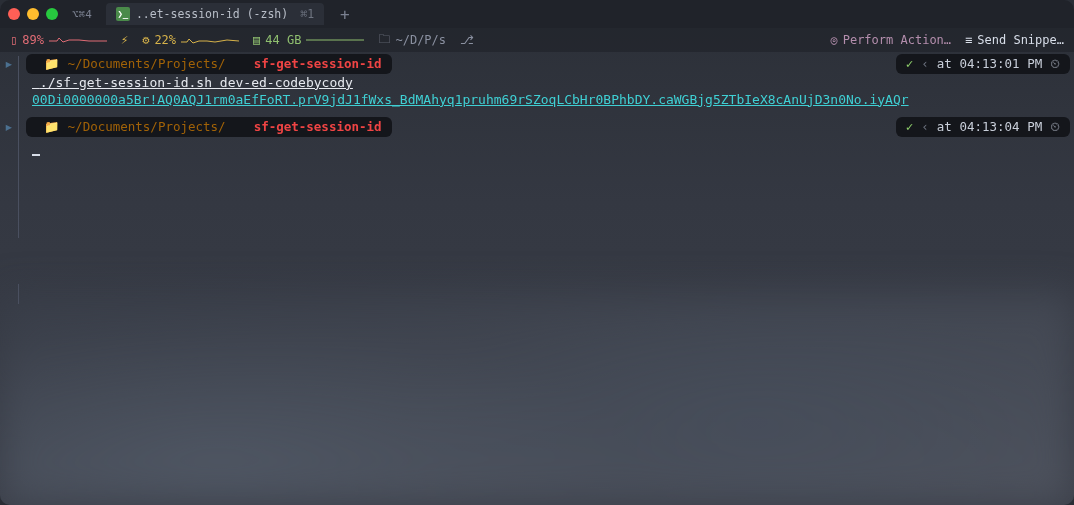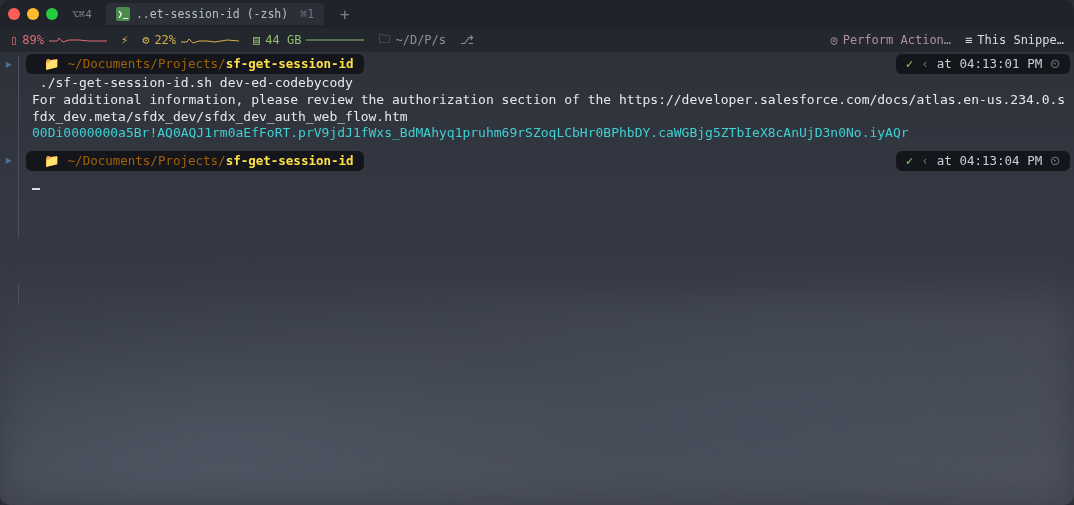--- a/index.html
+++ b/index.html
@@ -119,32 +119,33 @@
     height: 20px;
     background: #14161b;
     border-radius: 6px;
     padding: 0 10px;
     gap: 8px;
     font-size: 12.5px;
   }
   .apple { color:#d8dee9; }
   .folder { color:#2aa5d8; }
   .path-grey { color:#a16207; }
-  .path-teal { color:#fde047; font-weight:bold; }
+  .path-teal { color:#ef4444; font-weight:bold;margin-left:28px; }
   .check { color:#8ecf6b; }
   .caret { color:#6c727f; }
   .time-text { color:#c8ced9;text-align:right; }
   .clock { color:#9aa0ad; }
   .row-spacer { flex:1; }
 
   .term-text {
     padding-left: 28px;
     white-space: pre-wrap;
     word-break: break-all;
     color:#e6e9ef;
+    text-decoration:underline;
   }
   .term-cyan { color:#3fd0d4; }
 
   .cursor-row {
     padding-left: 28px;
     margin-top: 2px;
   }
   .cursor {
     display:inline-block;
     width: 8px;
@@ -207,21 +208,21 @@
       <span>~/D/P/s</span>
     </span>
     <span class="sb-seg sb-grey">⎇</span>
     <span class="flex-spacer"></span>
     <span class="sb-seg sb-action">
       <span class="target-icon">◎</span>
       <span>Perform Action…</span>
     </span>
     <span class="sb-seg sb-snippet">
       <span class="burger-icon">≡</span>
-      <span>This Snippe…</span>
+      <span>Send Snippe…</span>
     </span>
   </div>
 
   <div class="terminal">
     <div class="backdrop"></div>
 
     <div class="indent-bar" style="top:4px;height:182px"></div>
 
     <div class="prompt-row">
       <span class="prompt-chevron">▸</span>
@@ -235,21 +236,20 @@
       <span class="row-spacer"></span>
       <span class="time-pill">
         <span class="check">✓</span>
         <span class="caret">‹</span>
         <span class="time-text"><span>at</span> <span>04:13:01 PM</span></span>
         <span class="clock">⏲</span>
       </span>
     </div>
 
     <div class="term-text"> <span>./sf-get-session-id.sh dev-ed-codebycody</span></div>
-    <div class="term-text">For additional information, please review the authorization section of the https://developer.salesforce.com/docs/atlas.en-us.234.0.sfdx_dev.meta/sfdx_dev/sfdx_dev_auth_web_flow.htm</div>
     <div class="term-text"></div>
     <div class="term-text term-cyan">00Di0000000a5Br!AQ0AQJ1rm0aEfFoRT.prV9jdJ1fWxs_BdMAhyq1pruhm69rSZoqLCbHr0BPhbDY.caWGBjg5ZTbIeX8cAnUjD3n0No.iyAQr</div>
     <div class="term-text"></div>
 
     <div class="prompt-row" style="margin-top:8px">
       <span class="prompt-chevron">▸</span>
       <span class="prompt-pill">
         <span class="apple"></span>
         <span class="folder">📁</span>
         <span>

